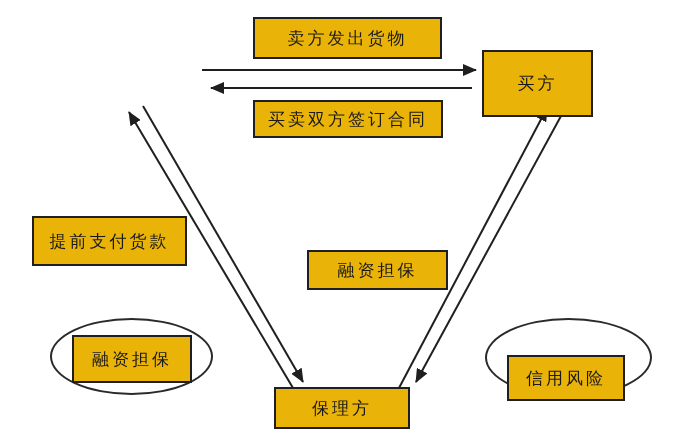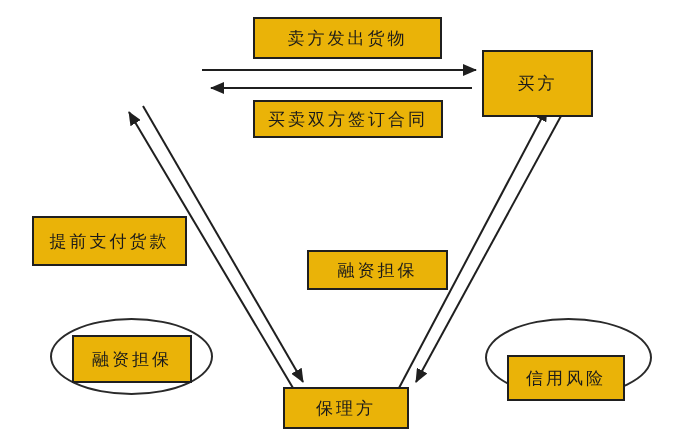--- a/index.html
+++ b/index.html
@@ -27,21 +27,21 @@
     box-sizing:border-box;
     border:2px solid #2a2a2a;
     border-radius:50%;
     background:#ffffff;
     z-index:1;
   }
   .arrow-line{stroke:#1f1f1f;stroke-width:2;fill:none;}
   
   .node-seller {left:85px;  top:53px;  width:109px; height:51px;}
   .node-buyer  {left:482px; top:50px;  width:111px; height:67px;}
-  .node-factor {left:283px; top:387px; width:126px; height:42px;}
+  .node-factor {left:274px; top:387px; width:136px; height:42px;}
   
   .lbl-ship    {left:253px; top:17px;  width:189px; height:42px;}
   .lbl-contract{left:253px; top:100px; width:190px; height:38px;}
   .lbl-transfer{left:222px; top:178px; width:158px; height:42px;}
   .lbl-advance {left:32px;  top:216px; width:155px; height:50px;}
   .lbl-notify  {left:307px; top:250px; width:141px; height:40px;}
   .lbl-maturity{left:510px; top:228px; width:155px; height:42px;}
   
   .ell-left    {left:50px;  top:318px; width:163px; height:77px;}
   .ell-right   {left:485px; top:318px; width:167px; height:79px;}

